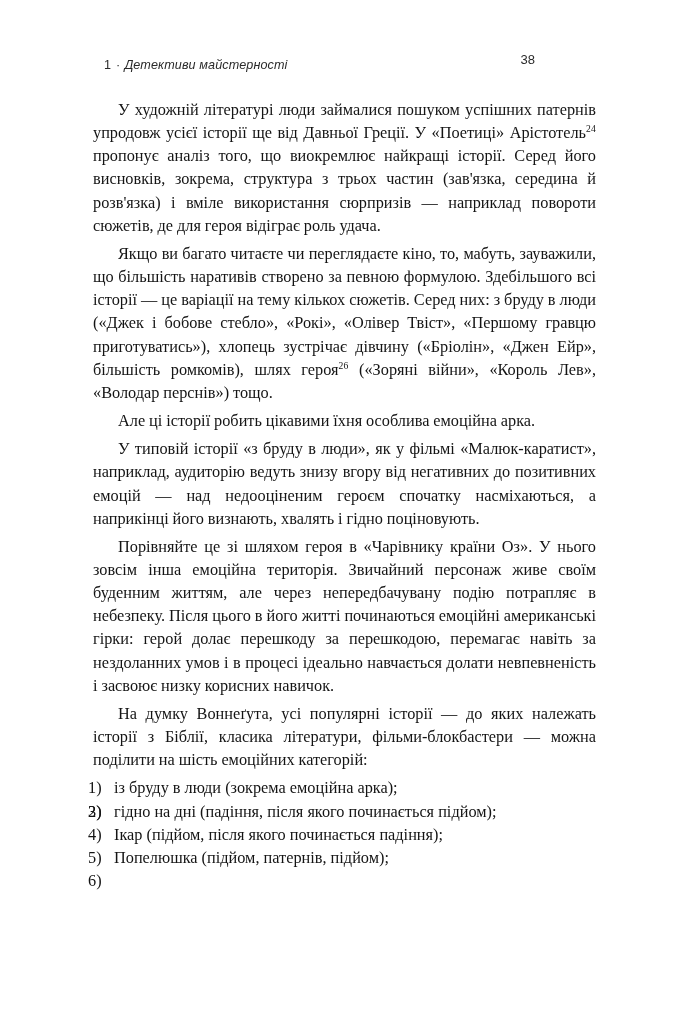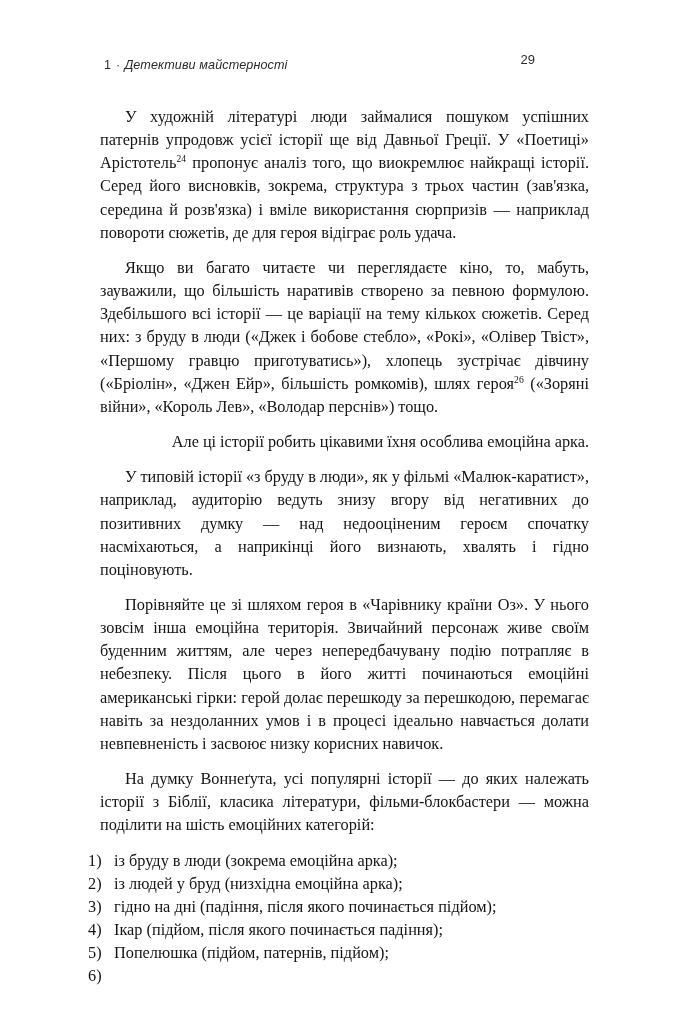--- a/index.html
+++ b/index.html
@@ -70,31 +70,31 @@
 
   
   .textblock {
     position: absolute;
     top: 93px;
     left: 88px;
     width: 513px;
   }
 
   p.para {
-    margin: 12px;
+    margin: 5px;
     font-size: 16.3px;
     line-height: 23.15px;
     text-align: justify;
     text-justify: inter-word;
     text-indent: 25px;
     hyphens: manual;
     word-spacing: -0.15px;
   }
   p.para.last-of-block {
-    text-align: right;
+    text-align: left;
   }
 
   sup.fn {
     font-size: 9.6px;
     line-height: 0;
     vertical-align: super;
     letter-spacing: .2px;
   }
 
   
@@ -122,41 +122,41 @@
 </style>
 </head>
 <body>
 
 <div class="page">
 
   <div class="running-head">
     <div class="rh-left">
       <span class="rh-num">1</span><span class="rh-dot">·</span><span>Детективи майстерності</span>
     </div>
-    <div class="rh-folio">29</div>
+    <div class="rh-folio">38</div>
   </div>
 
   <div class="textblock">
 
     <p class="para"><span>У художній літературі люди займалися пошуком успішних патернів упродовж усієї історії ще від Давньої Греції. У «Поетиці» Арістотель</span><sup class="fn">24</sup><span> пропонує аналіз того, що виокремлює найкращі історії. Серед його висновків, зокрема, структура з трьох частин (зав'язка, середина й розв'язка) і вміле використання сюрпризів — наприклад повороти сюжетів, де для героя відіграє роль удача.</span></p>
 
 
     <p class="para"><span>Якщо ви багато читаєте чи переглядаєте кіно, то, мабуть, зауважили, що більшість наративів створено за певною формулою. Здебільшого всі історії — це варіації на тему кількох сюжетів. Серед них: з бруду в люди («Джек і бобове стебло», «Рокі», «Олівер Твіст», «Першому гравцю приготуватись»), хлопець зустрічає дівчину («Бріолін», «Джен Ейр», більшість ромкомів), шлях героя</span><sup class="fn">26</sup><span> («Зоряні війни», «Король Лев», «Володар перснів») тощо.</span></p>
 
     <p class="para last-of-block"><span>Але ці історії робить цікавими їхня особлива емоційна арка.</span></p>
 
-    <p class="para"><span>У типовій історії «з бруду в люди», як у фільмі «Малюк-каратист», наприклад, аудиторію ведуть знизу вгору від негативних до позитивних думку — над недооціненим героєм спочатку насміхаються, а наприкінці його визнають, хвалять і гідно поціновують.</span></p>
+    <p class="para"><span>У типовій історії «з бруду в люди», як у фільмі «Малюк-каратист», наприклад, аудиторію ведуть знизу вгору від негативних до позитивних емоцій — над недооціненим героєм спочатку насміхаються, а наприкінці його визнають, хвалять і гідно поціновують.</span></p>
 
     <p class="para"><span>Порівняйте це зі шляхом героя в «Чарівнику країни Оз». У нього зовсім інша емоційна територія. Звичайний персонаж живе своїм буденним життям, але через непередбачувану подію потрапляє в небезпеку. Після цього в його житті починаються емоційні американські гірки: герой долає перешкоду за перешкодою, перемагає навіть за нездоланних умов і в процесі ідеально навчається долати невпевненість і засвоює низку корисних навичок.</span></p>
 
     <p class="para"><span>На думку Воннеґута, усі популярні історії — до яких належать історії з Біблії, класика літератури, фільми-блокбастери — можна поділити на шість емоційних категорій:</span></p>
 
     <ol class="numlist">
       <li><span class="marker">1)</span><span>із бруду в люди (зокрема емоційна арка);</span></li>
-      <li><span class="marker">2)</span><span>із людей у бруд (низхідна емоційна арка);</span></li>
+      <li><span class="marker">2)</span></li>
       <li><span class="marker">3)</span><span>гідно на дні (падіння, після якого починається підйом);</span></li>
       <li><span class="marker">4)</span><span>Ікар (підйом, після якого починається падіння);</span></li>
       <li><span class="marker">5)</span><span>Попелюшка (підйом, патернів, підйом);</span></li>
       <li><span class="marker">6)</span></li>
     </ol>
 
   </div>
 </div>
 
 </body></html>

